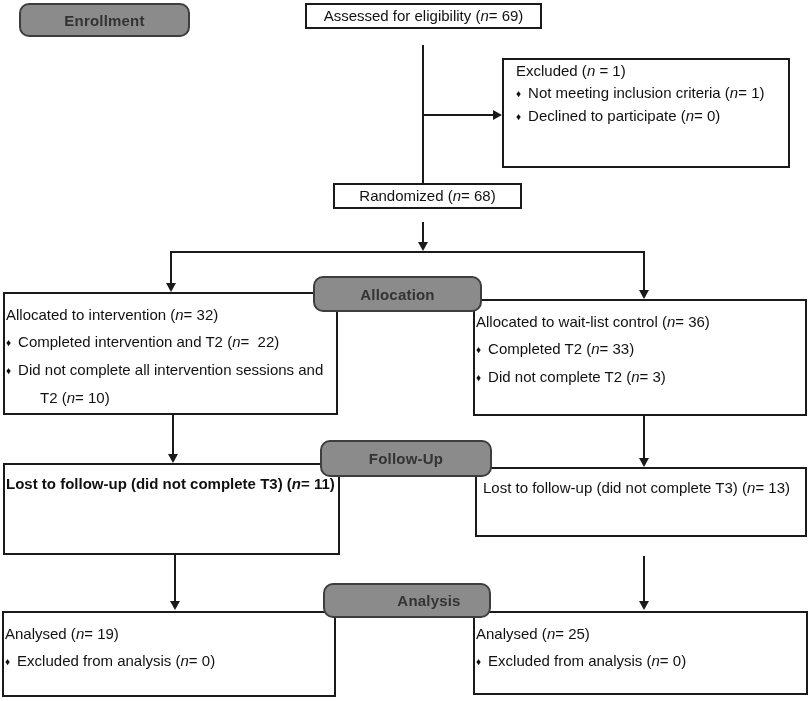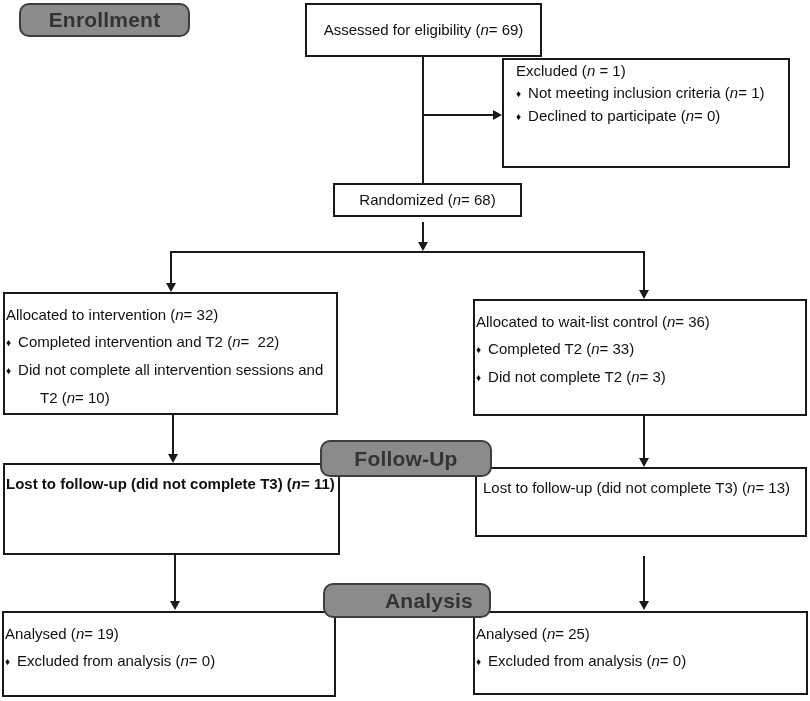--- a/index.html
+++ b/index.html
@@ -13,21 +13,21 @@
   }
   .box{
     position:absolute; background:#ffffff; border:2px solid var(--box_border);
     box-sizing:border-box; font-size:15px; line-height:22px; z-index:2;
   }
   .center-text{display:flex; align-items:center; justify-content:center; text-align:center;}
   .stage{
     position:absolute; background:var(--stage_fill); border:2px solid var(--stage_border);
     border-radius:10px; box-sizing:border-box; z-index:3;
     display:flex; align-items:center; justify-content:center;
-    font-size:21px; font-weight:bold; color:var(--stage_text);
+    font-size:15px; font-weight:bold; color:var(--stage_text);
     letter-spacing:.2px;
   }
   .hline,.vline{position:absolute; background:var(--line); z-index:1;}
   .arr-down{
     position:absolute; width:0; height:0; z-index:1;
     border-left:5px solid transparent; border-right:5px solid transparent;
     border-top:9px solid var(--line);
   }
   .arr-right{
     position:absolute; width:0; height:0; z-index:1;
@@ -65,34 +65,35 @@
   <div class="arr-down" style="left:168px; top:454px;"></div>
   <div class="vline" style="left:643px; top:416px; width:2px; height:43px;"></div>
   <div class="arr-down" style="left:639px; top:458px;"></div>
 
   <div class="vline" style="left:174px; top:555px; width:2px; height:47px;"></div>
   <div class="arr-down" style="left:170px; top:601px;"></div>
   <div class="vline" style="left:643px; top:556px; width:2px; height:46px;"></div>
   <div class="arr-down" style="left:639px; top:601px;"></div>
 
   <div class="stage" style="left:19px; top:3px; width:171px; height:34px;">Enrollment</div>
+  <div class="stage" style="left:313px; top:276px; width:169px; height:36px;">Allocation</div>
   <div class="stage" style="left:320px; top:440px; width:172px; height:37px;">Follow-Up</div>
   <div class="stage" style="left:323px; top:583px; width:168px; height:35px;padding-left:44px;">Analysis</div>
 
-  <div class="box center-text" style="left:305px; top:3px; width:237px; height:54px;">
+  <div class="box center-text" style="left:305px; top:3px; width:237px; height:26px;">
     <span>Assessed for eligibility (<i>n</i>= 69)</span>
   </div>
 
   <div class="box excluded-pad" style="left:502px; top:58px; width:288px; height:110px;">
     <div>Excluded (<i>n</i> = 1)</div>
     <div class="bullet nowrap"><span class="diamond">♦</span><span>Not meeting inclusion criteria (<i>n</i>= 1)</span></div>
     <div class="bullet nowrap"><span class="diamond">♦</span><span>Declined to participate (<i>n</i>= 0)</span></div>
   </div>
 
-  <div class="box center-text" style="left:333px; top:183px; width:189px; height:34px;">
+  <div class="box center-text" style="left:333px; top:183px; width:189px; height:26px;">
     <span>Randomized (<i>n</i>= 68)</span>
   </div>
 
   <div class="box pad lh27" style="left:3px; top:292px; width:335px; height:123px;">
     <div>Allocated to intervention (<i>n</i>= 32)</div>
     <div class="bullet"><span class="diamond">♦</span><span>Completed intervention and T2 (<i>n</i>=&nbsp; 22)</span></div>
     <div class="bullet"><span class="diamond">♦</span><span>Did not complete all intervention sessions and T2 (<i>n</i>= 10)</span></div>
   </div>
 
   <div class="box pad lh27" style="left:473px; top:299px; width:334px; height:117px;">

